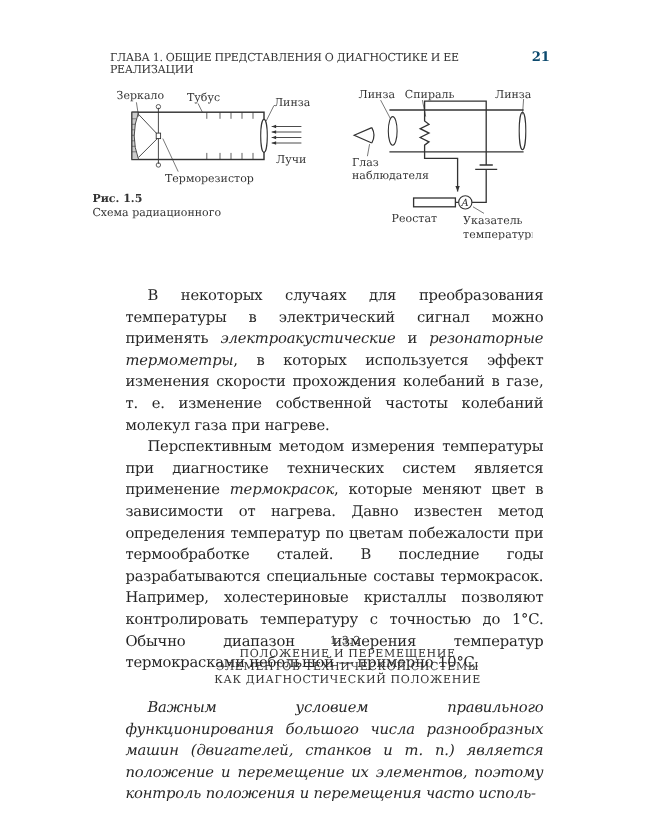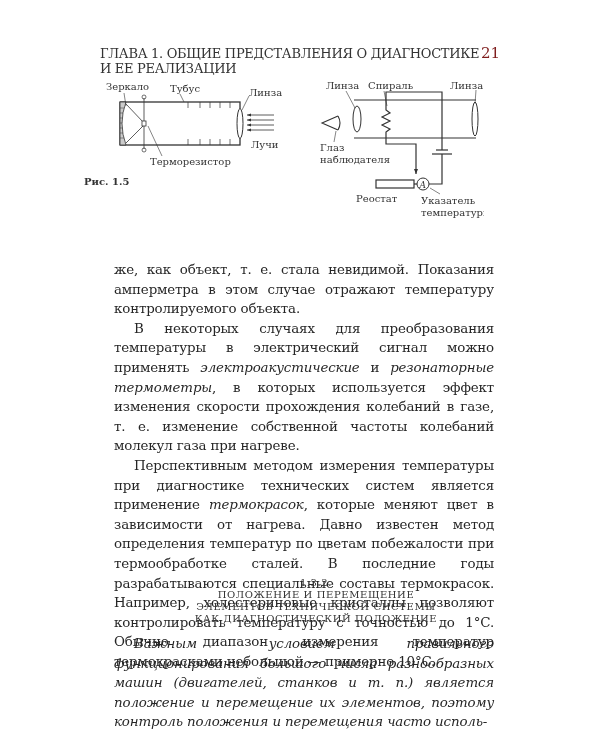--- a/index.html
+++ b/index.html
@@ -1,19 +1,19 @@
 <!DOCTYPE html>
 <html><head>
 <meta charset="utf-8">
 <style>
   html, body { margin: 0; padding: 0; background: #ffffff; }
   body { width: 600px; height: 750px; position: relative; overflow: hidden; font-family: "DejaVu Serif", "Liberation Serif", serif; color: #222; }
   .header { position: absolute; left: 100px; top: 44px; width: 400px; display: flex; justify-content: space-between; align-items: baseline; }
-  .header .running { font-size: 13px; letter-spacing: -0.3px; color: #333; }
-  .header .pagenum { font-size: 15px; font-weight: normal; color: #7f1d1d; }
+  .header .running { font-size: 10px; letter-spacing: -0.3px; color: #333; }
+  .header .pagenum { font-size: 12px; font-weight: bold; color: #0c4a6e; }
 
   .fig { position: absolute; }
   .fig svg { display: block; }
   .fig svg text { font-family: "DejaVu Serif", "Liberation Serif", serif; fill: #333; }
   .caption { text-align: left; font-size: 10px; line-height: 12px; color: #333; }
   .caption .num { font-weight: bold; }
 
   .body-text { position: absolute; left: 114px; width: 380px; font-size: 13.4px; line-height: 19.6px; text-align: justify; color: #262626; letter-spacing: -0.15px; }
   .body-text p { margin: 0; }
   .body-text p.indent { text-indent: 20px; }
@@ -89,20 +89,21 @@
       <line x1="44" y1="48" x2="58" y2="78"></line>
     </g>
     <text x="2" y="12" font-size="10">Зеркало</text>
     <text x="66" y="14" font-size="10">Тубус</text>
     <text x="145" y="18" font-size="10">Линза</text>
     <text x="147" y="70" font-size="10">Лучи</text>
     <text x="46" y="87" font-size="10">Терморезистор</text>
   </svg>
   <div class="caption" style="margin-top:8px; margin-left:-20px;">
     <div class="num">Рис. 1.5</div>
+    <div>Схема радиационного</div>
   </div>
 </div>
 
 <div class="fig" style="left:304px; top:78px; width:180px;">
   <svg width="180" height="140" viewBox="0 0 180 140">
     <g stroke="#333" stroke-width="1.2" fill="none">
 
       <line x1="50" y1="22" x2="172" y2="22"></line>
       <line x1="50" y1="60" x2="172" y2="60"></line>
 
@@ -140,23 +141,20 @@
     <text x="146" y="11" font-size="10">Линза</text>
     <text x="16" y="73" font-size="10">Глаз</text>
     <text x="16" y="85" font-size="10">наблюдателя</text>
     <text x="52" y="124" font-size="10">Реостат</text>
     <text x="117" y="126" font-size="10">Указатель</text>
     <text x="117" y="138" font-size="10">температуры</text>
   </svg>
 </div>
 
 <div class="body-text" style="top:260px;">
-  <p>
-    <span>же, как объект, т. е. стала невидимой. Показания амперметра в этом случае отражают температуру контролируемого объекта.</span>
-  </p>
   <p class="indent">
     <span>В некоторых случаях для преобразования температуры в электрический сигнал можно применять </span><em>электроакустические</em><span> и </span><em>резонаторные термометры</em><span>, в которых используется эффект изменения скорости прохождения колебаний в газе, т. е. изменение собственной частоты колебаний молекул газа при нагреве.</span>
   </p>
   <p class="indent">
     <span>Перспективным методом измерения температуры при диагностике технических систем является применение </span><em>термокрасок</em><span>, которые меняют цвет в зависимости от нагрева. Давно известен метод определения температур по цветам побежалости при термообработке сталей. В последние годы разрабатываются специальные составы термокрасок. Например, холестериновые кристаллы позволяют контролировать температуру с точностью до 1°C. Обычно диапазон измерения температур термокрасками небольшой — примерно 10°C.</span>
   </p>
 </div>
 
 <div class="section-head" style="top:577px;">
   <div>1.3.2.</div>

